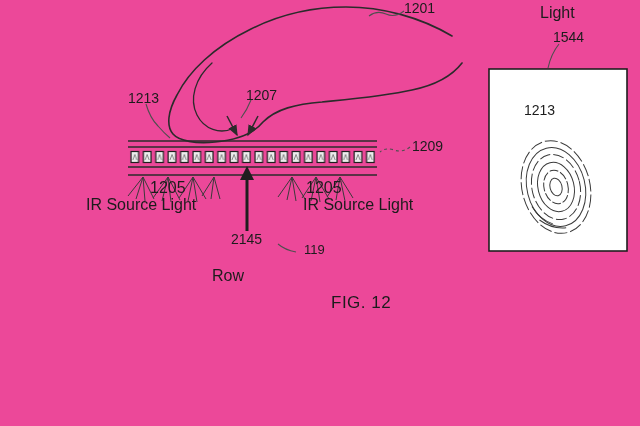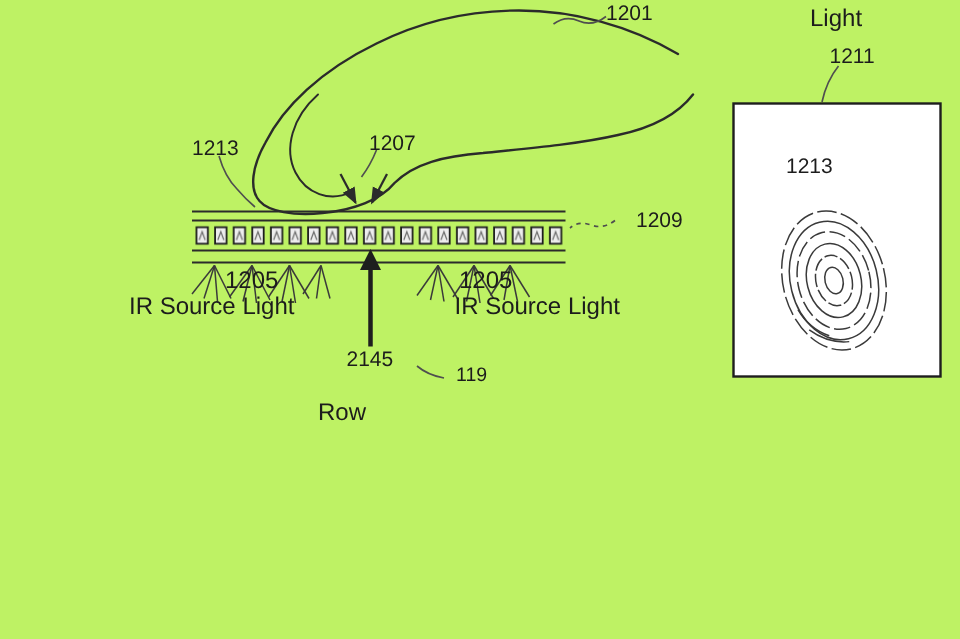--- a/index.html
+++ b/index.html
@@ -1,19 +1,19 @@
 <!DOCTYPE html>
 <html><head>
 <meta charset="utf-8">
 <style>
   html,body{margin:0;padding:0;background:#ffffff;}
   .canvas{
     position:relative;
     width:640px;height:426px;
-    background:#bef264;
+    background:#ec4899;
     overflow:hidden;
     font-family:"Liberation Sans", sans-serif;
   }
   .art{position:absolute;left:0;top:0;}
   .label{
     position:absolute;
     color:#1c1c1c;
     white-space:nowrap;
     font-family:"Liberation Sans", sans-serif;
     line-height:1.1;
@@ -115,26 +115,27 @@
         <ellipse cx="556" cy="187" rx="29" ry="40"></ellipse>
         <ellipse cx="556" cy="187" rx="34" ry="47" stroke-dasharray="13 3"></ellipse>
         <path d="M 532,215 q 10,12 24,14"></path>
         <path d="M 528,200 q 4,14 16,22"></path>
       </g>
     </g>
   </svg>
 
   <div class="label ref" style="left:404px;top:1px;">1201</div>
   <div class="label txt" style="left:540px;top:4px;">Light</div>
-  <div class="label ref" style="left:553px;top:30px;">1211</div>
+  <div class="label ref" style="left:553px;top:30px;">1544</div>
   <div class="label ref" style="left:128px;top:91px;">1213</div>
   <div class="label ref" style="left:246px;top:88px;">1207</div>
-  <div class="label ref" style="left:412px;top:139px;margin-left:12px;">1209</div>
+  <div class="label ref" style="left:412px;top:139px;">1209</div>
   <div class="label txt" style="left:150px;top:179px;">1205</div>
   <div class="label txt" style="left:86px;top:196px;">IR Source Light</div>
   <div class="label txt" style="left:306px;top:179px;">1205</div>
   <div class="label txt" style="left:303px;top:196px;">IR Source Light</div>
   <div class="label ref" style="left:231px;top:232px;">2145</div>
   <div class="label txt" style="left:212px;top:267px;">Row</div>
   <div class="label small" style="left:304px;top:243px;">119</div>
   <div class="label ref" style="left:524px;top:103px;">1213</div>
+  <div class="label caption" style="left:331px;top:294px;">FIG. 12</div>
 
 </div>
 
 </body></html>

